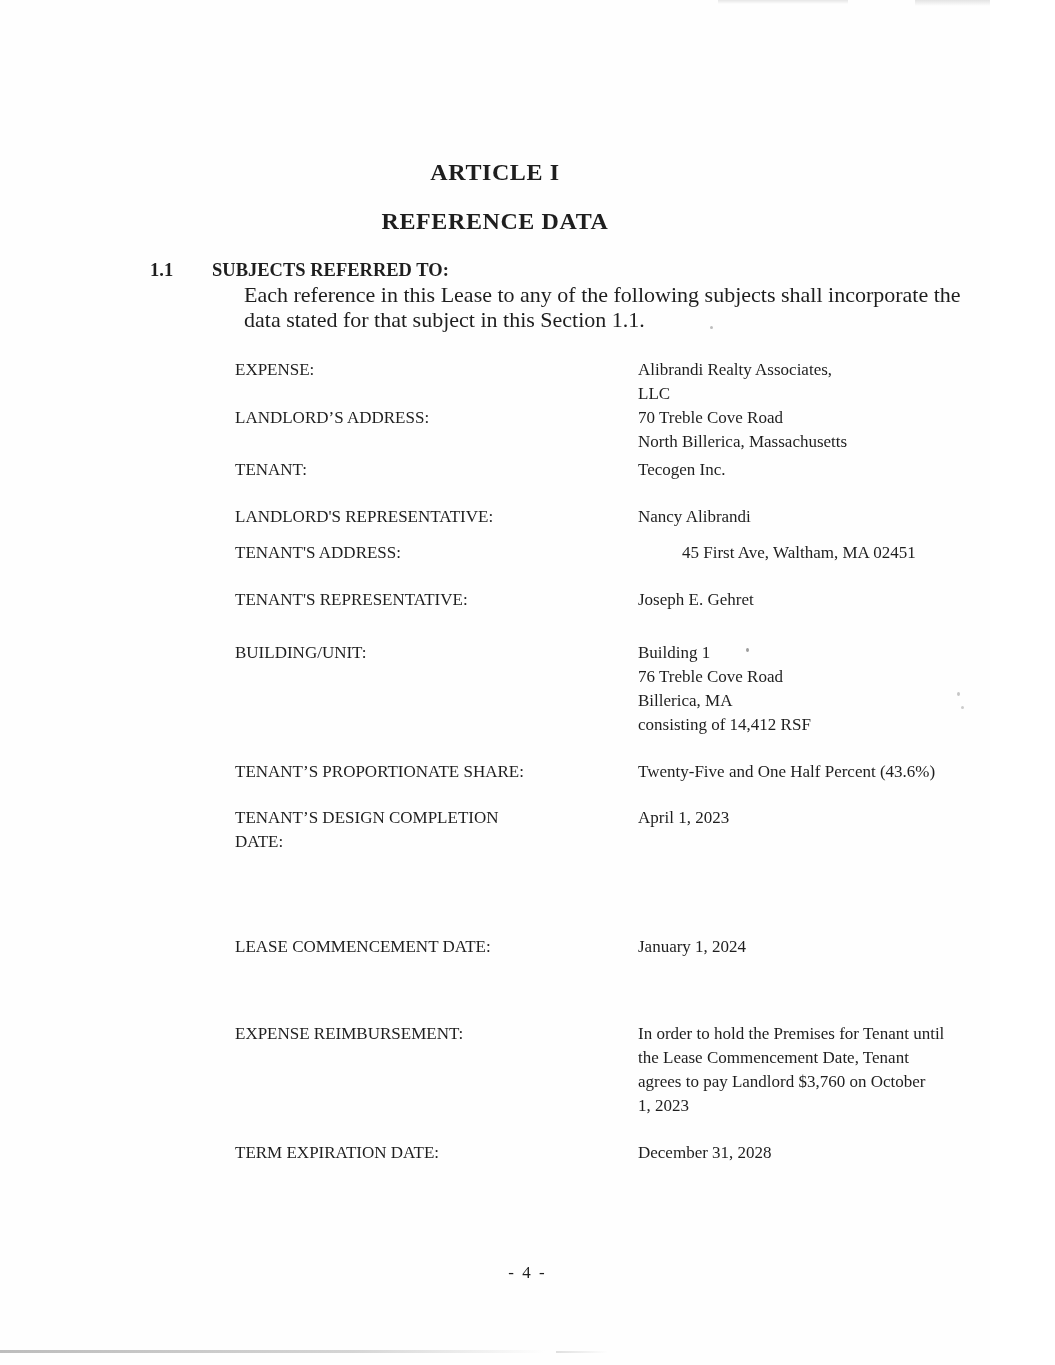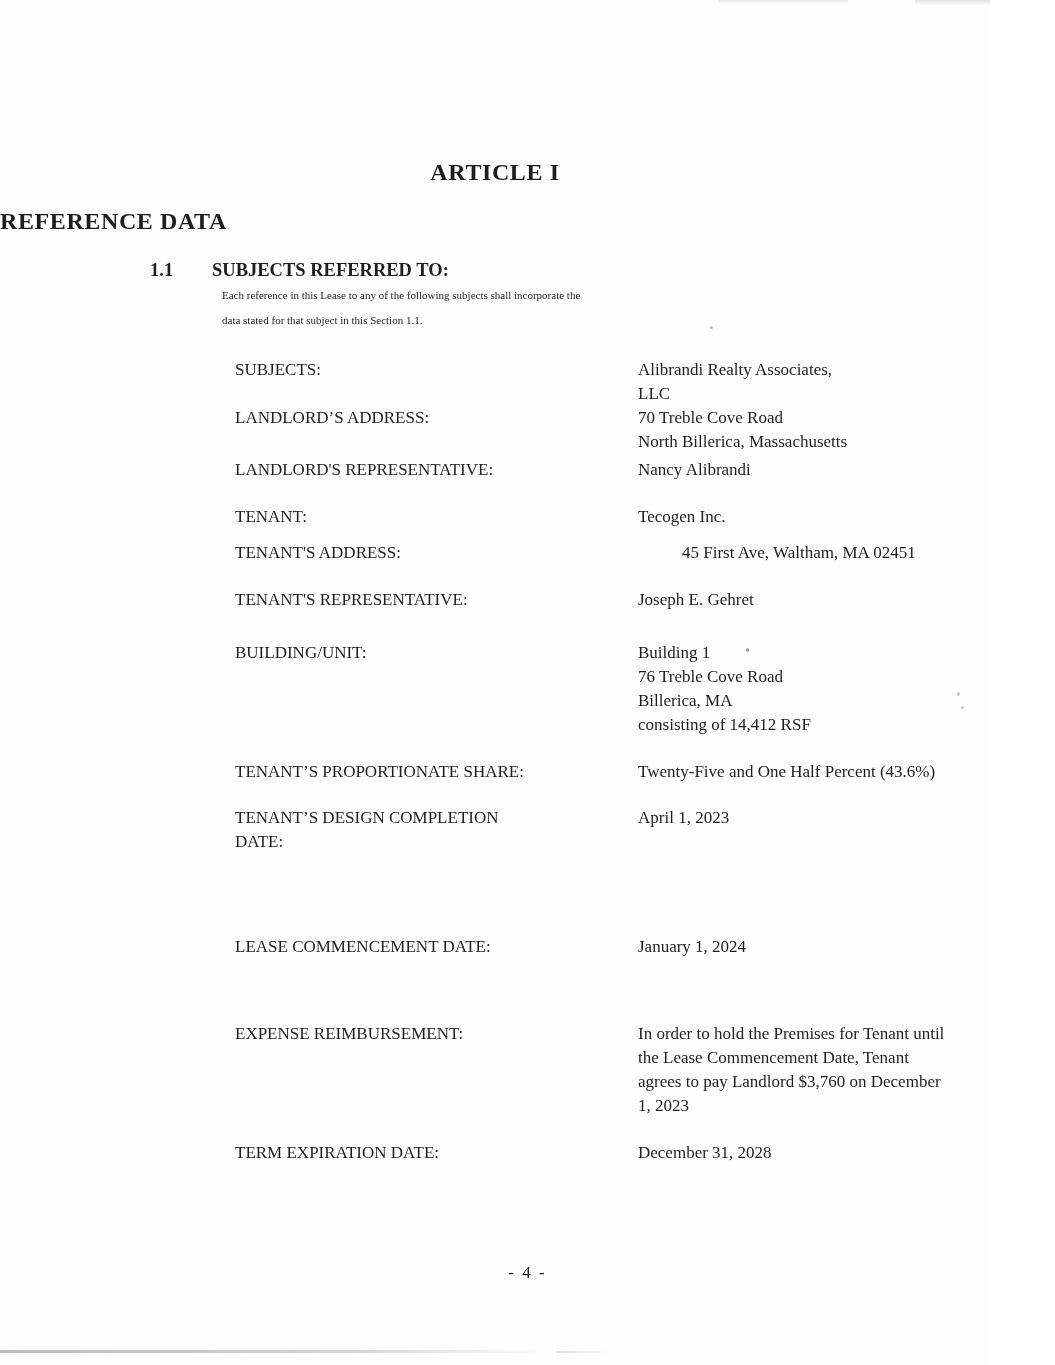--- a/index.html
+++ b/index.html
@@ -20,41 +20,42 @@
     margin: 0;
     padding-top: 157px;
     text-align: center;
     font-size: 24px;
     font-weight: bold;
     letter-spacing: 0.6px;
     line-height: 30px;
   }
   .doc-subtitle {
     margin: 19px 0 0 0;
+    text-align: center;
     font-size: 24px;
     font-weight: bold;
     letter-spacing: 0.6px;
     line-height: 30px;
   }
   .section-block {
     margin: 21px 0 0 150px;
   }
   .section-head {
     display: flex;
     font-size: 18.5px;
     font-weight: bold;
     line-height: 26px;
   }
   .sec-num {
     width: 62px;
     flex: none;
   }
   .intro {
-    margin: 0 0 0 72px;
-    font-size: 11px;
+    margin: 0 0 0 94px;
+    font-size: 22px;
     line-height: 24.5px;
     white-space: pre-line;
     max-width: 720px;
   }
   .ref-list {
     margin: 26px 0 0 235px;
   }
   .ref-row {
     display: flex;
     font-size: 17px;
@@ -122,39 +123,39 @@
     <div class="section-head">
       <span class="sec-num">1.1</span>
       <span>SUBJECTS REFERRED TO:</span>
     </div>
     <p class="intro">Each reference in this Lease to any of the following subjects shall incorporate the
 data stated for that subject in this Section 1.1.</p>
   </div>
 
   <div class="ref-list">
     <div class="ref-row">
-      <div class="ref-label">SUBJECTS:</div>
+      <div class="ref-label">EXPENSE:</div>
       <div class="ref-value">Alibrandi Realty Associates,
 LLC</div>
     </div>
 
     <div class="ref-row">
       <div class="ref-label">LANDLORD’S ADDRESS:</div>
       <div class="ref-value">70 Treble Cove Road
 North Billerica, Massachusetts</div>
     </div>
 
     <div class="ref-row">
+      <div class="ref-label">TENANT:</div>
+      <div class="ref-value">Tecogen Inc.</div>
+    </div>
+
+    <div class="ref-row">
       <div class="ref-label">LANDLORD'S REPRESENTATIVE:</div>
       <div class="ref-value">Nancy Alibrandi</div>
-    </div>
-
-    <div class="ref-row">
-      <div class="ref-label">TENANT:</div>
-      <div class="ref-value">Tecogen Inc.</div>
     </div>
 
     <div class="ref-row">
       <div class="ref-label">TENANT'S ADDRESS:</div>
       <div class="ref-value">45 First Ave, Waltham, MA 02451</div>
     </div>
 
     <div class="ref-row">
       <div class="ref-label">TENANT'S REPRESENTATIVE:</div>
       <div class="ref-value">Joseph E. Gehret</div>
@@ -181,21 +182,21 @@
 
     <div class="ref-row">
       <div class="ref-label">LEASE COMMENCEMENT DATE:</div>
       <div class="ref-value">January 1, 2024</div>
     </div>
 
     <div class="ref-row">
       <div class="ref-label">EXPENSE REIMBURSEMENT:</div>
       <div class="ref-value">In order to hold the Premises for Tenant until
 the Lease Commencement Date, Tenant
-agrees to pay Landlord $3,760 on December
+agrees to pay Landlord $3,760 on October
 1, 2023</div>
     </div>
 
     <div class="ref-row">
       <div class="ref-label">TERM EXPIRATION DATE:</div>
       <div class="ref-value">December 31, 2028</div>
     </div>
   </div>
 
   <div class="page-footer">- 4 -</div>

